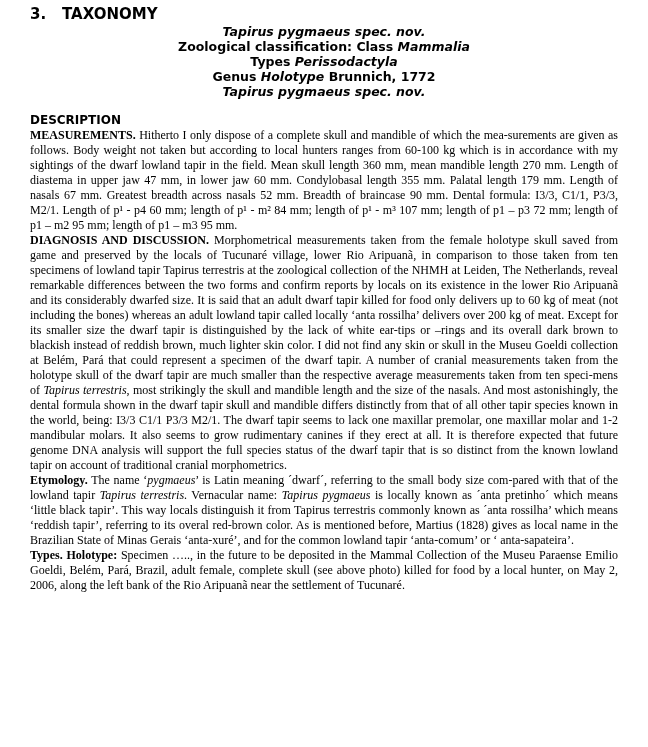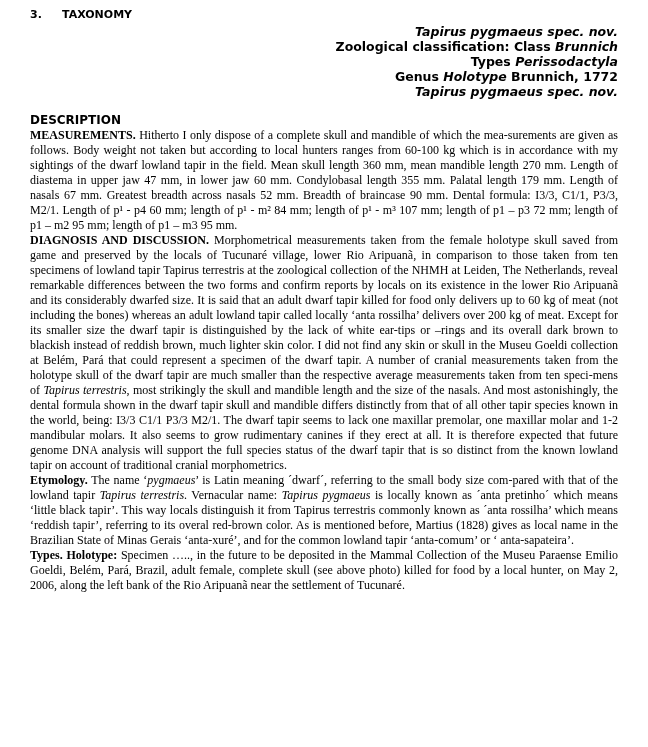--- a/index.html
+++ b/index.html
@@ -9,39 +9,39 @@
     min-height: 747px;
     color: #000000;
     font-family: "DejaVu Sans", "Liberation Sans", sans-serif;
     font-size: 12px;
     line-height: 15px;
   }
   .page { padding: 7px 30px 8px 30px; }
   .b  { font-weight: 700; }
   .i  { font-style: italic; }
   .bi { font-weight: 700; font-style: italic; }
-  .heading { font-size: 11px; margin-bottom: 2px; }
+  .heading { font-size: 15px; margin-bottom: 2px; }
   .heading .num { display: inline-block; width: 32px; }
-  .classification { text-align: right; font-size: 12.5px; line-height: 15px; margin-bottom: 14px; }
+  .classification { text-align: center; font-size: 12.5px; line-height: 15px; margin-bottom: 14px; }
   .desc-head { font-weight: 700; }
   .para { text-align: justify; font-family: Liberation Serif, serif; }
   .gap { margin-top: 0; }
 </style>
 </head>
 <body>
 
 <div class="page">
 
   <div class="heading">
     <span class="b num">3.</span><span class="b">TAXONOMY</span>
   </div>
 
   <div class="classification">
     <div><span class="bi">Tapirus pygmaeus spec. nov.</span></div>
-    <div><span class="b">Zoological classification: Class </span><span class="bi">Brunnich</span></div>
+    <div><span class="b">Zoological classification: Class </span><span class="bi">Mammalia</span></div>
     <div><span class="b">Types </span><span class="bi">Perissodactyla</span></div>
     <div><span class="b">Genus </span><span class="bi">Holotype</span><span class="b"> Brunnich, 1772</span></div>
     <div><span class="bi">Tapirus pygmaeus spec. nov.</span></div>
   </div>
 
   <div class="desc-head">DESCRIPTION</div>
 
   <p class="para"><span class="b">MEASUREMENTS.</span><span> Hitherto I only dispose of a complete skull and mandible of which the mea-surements are given as follows. Body weight not taken but according to local hunters ranges from 60-100 kg which is in accordance with my sightings of the dwarf lowland tapir in the field. Mean skull length 360 mm, mean mandible length 270 mm. Length of diastema in upper jaw 47 mm, in lower jaw 60 mm. Condylobasal length 355 mm. Palatal length 179 mm. Length of nasals 67 mm. Greatest breadth across nasals 52 mm. Breadth of braincase 90 mm. Dental formula: I3/3, C1/1, P3/3, M2/1. Length of p¹ - p4 60 mm; length of p¹ - m² 84 mm; length of p¹ - m³ 107 mm; length of  p1 – p3 72 mm; length of  p1 – m2 95 mm; length of p1 – m3 95 mm.</span></p>
 
   <p class="para gap"><span class="b">DIAGNOSIS AND DISCUSSION.</span><span> Morphometrical measurements taken from the female holotype skull saved from game and preserved by the locals of Tucunaré village, lower Rio Aripuanã, in comparison to those taken from ten specimens of lowland tapir Tapirus terrestris at the zoological collection of the NHMH at Leiden, The Netherlands, reveal remarkable differences between the two forms and confirm reports by locals on its existence in the lower Rio Aripuanã and its considerably dwarfed size. It is said that an adult dwarf tapir killed for food only delivers up to 60 kg of meat (not including the bones) whereas an adult lowland tapir called locally ‘anta rossilha’ delivers over 200 kg of meat. Except for its smaller size the dwarf tapir is distinguished by the lack of white ear-tips or –rings and its overall dark brown to blackish instead of reddish brown, much lighter skin color. I did not find any skin or skull in the Museu Goeldi collection at Belém, Pará that could represent a specimen of the dwarf tapir. A number of cranial measurements taken from the holotype skull of the dwarf tapir are much smaller than the respective average measurements taken from ten speci-mens of </span><span class="i">Tapirus terrestris</span><span>, most strikingly the skull and mandible length and the size of the nasals. And most astonishingly, the dental formula shown in the dwarf tapir skull and mandible differs distinctly from that of all other tapir species known in the world, being: I3/3 C1/1 P3/3 M2/1. The dwarf tapir seems to lack one maxillar premolar, one maxillar molar and 1-2 mandibular molars. It also seems to grow rudimentary canines if they erect at all. It is therefore expected that future genome DNA analysis will support the full species status of the dwarf tapir that is so distinct from the known lowland tapir on account of traditional cranial morphometrics.</span></p>

